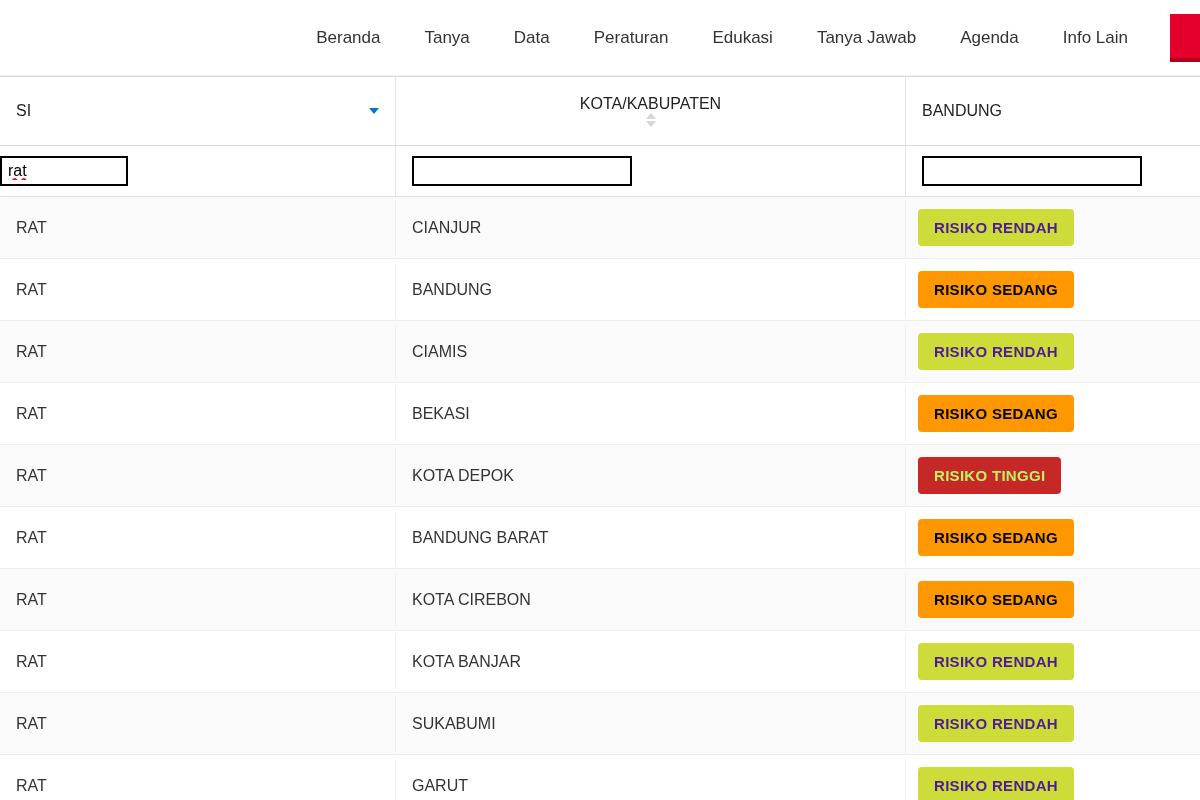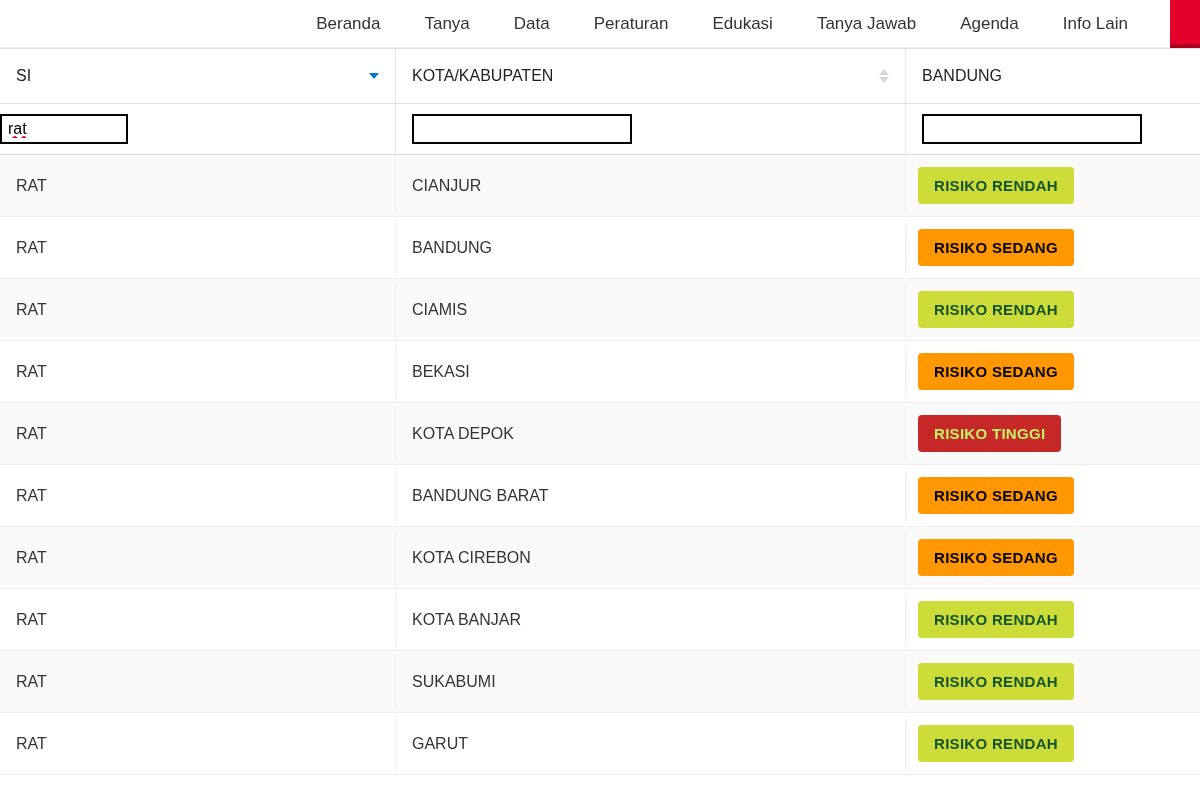--- a/index.html
+++ b/index.html
@@ -1,27 +1,27 @@
 <!DOCTYPE html>
 <html><head>
 <meta charset="utf-8">
 <style>
 * { margin: 0; padding: 0; box-sizing: border-box; }
 body { font-family: -apple-system, BlinkMacSystemFont, "Segoe UI", Arial, sans-serif; background: #fff; width: 1200px; height: 800px; overflow: hidden; }
 
-.navbar { display: flex; justify-content: flex-end; align-items: center; height: 48px; padding: 0 0 0 20px; border-bottom: 1px solid #eee; }
+.navbar { display: flex; justify-content: flex-end; align-items: center; height: 76px; padding: 0 0 0 20px; border-bottom: 1px solid #eee; }
 .nav-links { display: flex; gap: 0; }
 .nav-link { padding: 0 22px; font-size: 17px; color: #333; cursor: pointer; line-height: 60px; }
 .nav-red { width: 30px; height: 48px; background: #e4002b; margin-left: 20px; border-bottom: 4px solid #b00020; }
 
 .table-wrap { width: 100%; border-top: 1px solid #ddd; }
 .thead-row { display: flex; border-bottom: 1px solid #ddd; }
 .th { padding: 18px 16px; font-size: 16px; color: #222; display: flex; align-items: center; justify-content: space-between; }
 .col-prov { width: 396px; border-right: 1px solid #e5e5e5; }
-.col-kota { width: 510px; border-right: 1px solid #e5e5e5; }
+.col-kota { width: 510px; border-right: 1px solid #e5e5e5; flex-direction: column; }
 .col-status { flex: 1; }
 
 .sort-icon { width: 0; height: 0; border-left: 5px solid transparent; border-right: 5px solid transparent; }
 .sort-icon.down { border-top: 6px solid #0276c9; }
 .sort-both { display: flex; flex-direction: column; gap: 2px; opacity: 0.35; }
 .sort-both .up { width: 0; height: 0; border-left: 5px solid transparent; border-right: 5px solid transparent; border-bottom: 6px solid #888; }
 .sort-both .dn { width: 0; height: 0; border-left: 5px solid transparent; border-right: 5px solid transparent; border-top: 6px solid #888; }
 
 .filter-row { display: flex; border-bottom: 1px solid #ddd; }
 .filter-cell { padding: 10px 16px; }
@@ -33,21 +33,21 @@
 .tbody { }
 .row { display: flex; border-bottom: 1px solid #eee; min-height: 62px; align-items: center; }
 .row:nth-child(odd) { background: #fafafa; }
 .row:nth-child(even) { background: #fff; }
 .cell { padding: 18px 16px; font-size: 16px; color: #333; }
 .cell.col-prov { border-right: 1px solid #eee; }
 .cell.col-kota { border-right: 1px solid #eee; }
 .cell.col-status { padding: 12px 12px; }
 
 .badge { display: inline-block; padding: 10px 16px; font-weight: 700; font-size: 15px; border-radius: 4px; letter-spacing: 0.3px; }
-.badge.rendah { background: #cddc39; color: #14532d; }
+.badge.rendah { background: #cddc39; color: #4c1d95; }
 .badge.sedang { background: #ff9800; color: #000000; }
 .badge.tinggi { background: #c62828; color: #bef264; }
 </style>
 </head>
 <body>
 
 <div class="navbar">
   <div class="nav-links">
       <div class="nav-link">Beranda</div>
       <div class="nav-link">Tanya</div>

